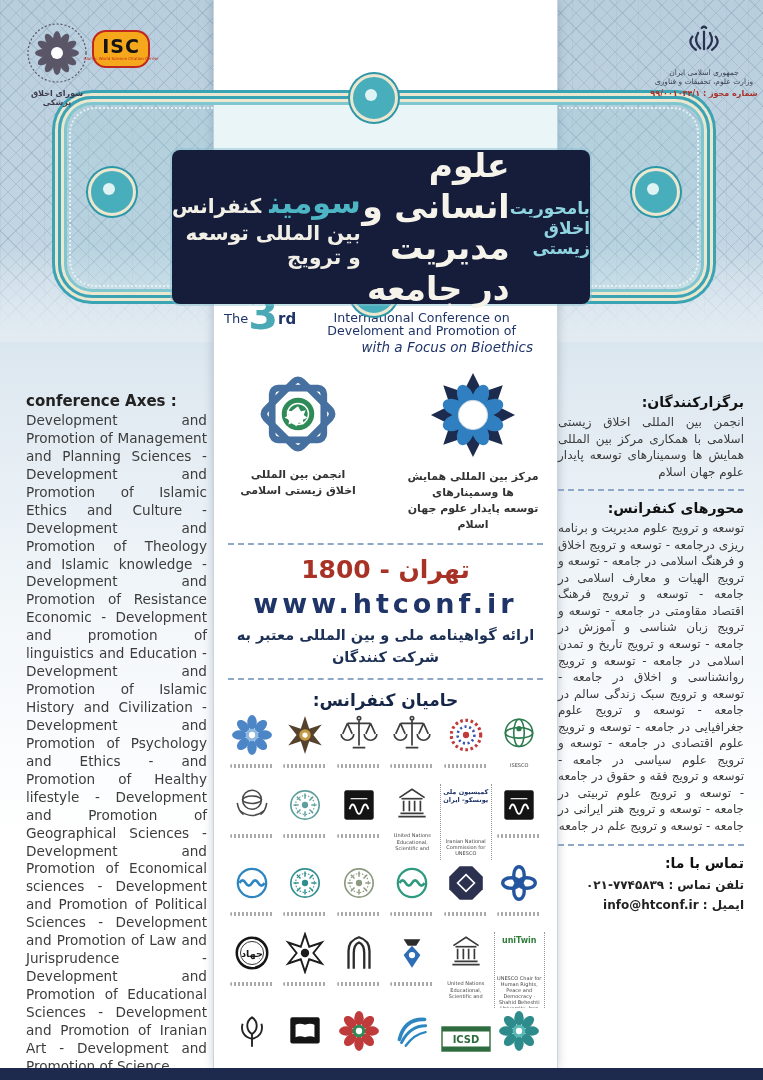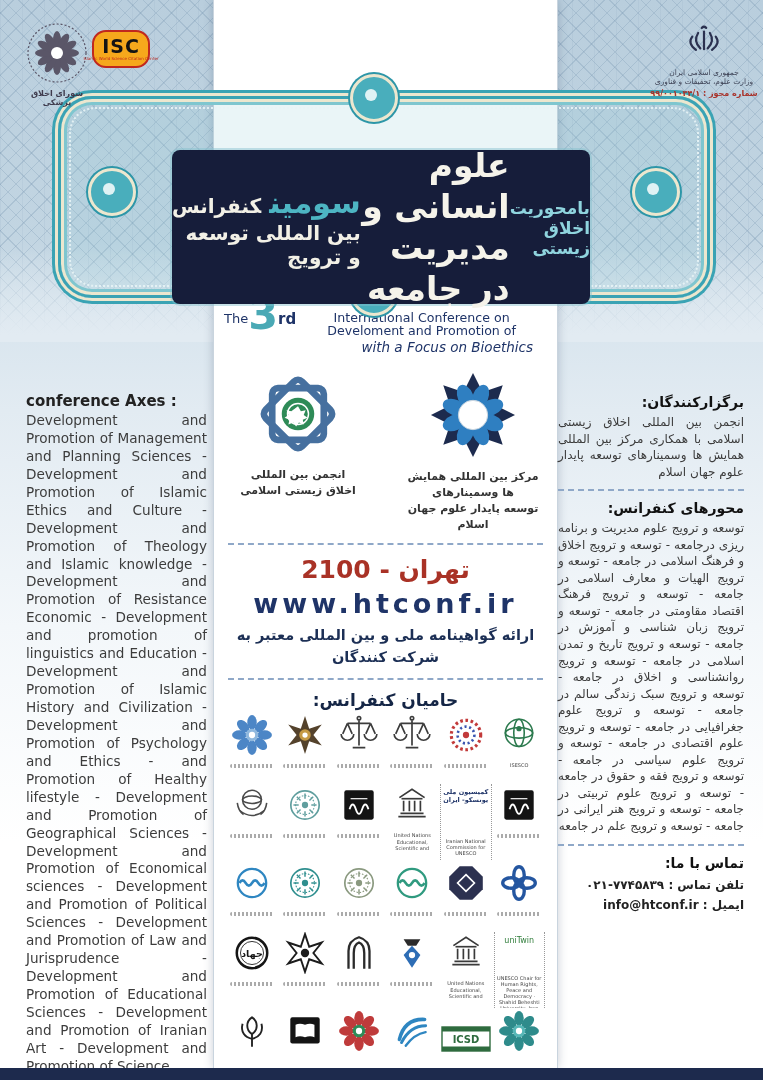--- a/index.html
+++ b/index.html
@@ -85,21 +85,21 @@
   
   .grid{display:grid;grid-template-columns:repeat(6,1fr);gap:2px 2px;padding:0 2px;}
   .cell{height:68px;display:flex;flex-direction:column;align-items:center;justify-content:flex-start;overflow:hidden;}
   .cell svg{flex:0 0 auto;}
   .squig{height:4px;width:44px;margin-top:4px;border-radius:2px;opacity:.65;
     background:repeating-linear-gradient(90deg,#7d7d7d 0 2px,transparent 2px 4px);}
   .tinycap{font-size:5px;color:#444;line-height:1.25;margin-top:2px;text-align:center;}
   .cell-text{border-left:1px dotted #999;border-right:1px dotted #999;padding:4px 2px;justify-content:space-between;gap:28px;}
   .cell-text .fa{font-size:6.5px;font-weight:bold;color:#1f3468;direction:rtl;}
   .cell-text .en{font-size:5px;color:#444;margin-top:2px;}
-  .unitwin-name{font-size:8px;font-weight:normal;color:#2f7d3a;}
+  .unitwin-name{font-size:8px;font-weight:bold;color:#2f7d3a;}
   .icsd-wrap{margin-top:8px;}
   
   .left-col{position:absolute;left:26px;top:392px;width:181px;color:#3c3c3c;}
   .left-col .h{font-size:15px;font-weight:bold;color:#222;margin-bottom:2px;}
   .left-col .b{font-size:13.6px;line-height:1.32;text-align:justify;}
   .right-col{position:absolute;left:558px;top:392px;width:186px;color:#3c3c3c;direction:rtl;}
   .right-col .h{font-size:14px;font-weight:bold;color:#111;margin:2px 0 4px 0;}
   .right-col .b{font-size:12px;line-height:1.38;text-align:justify;}
   .right-col .dash{margin:9px 0;}
   .contact .line{font-size:12px;font-weight:bold;color:#222;line-height:1.7;}
@@ -174,21 +174,21 @@
           </span>
           <div class="cap">
             <div>مرکز بین المللی همایش ها وسمینارهای</div>
             <div>توسعه پایدار علوم جهان اسلام</div>
           </div>
         </div>
       </div>
 
       <hr class="dash">
 
-      <div class="tehran">تهران - 2100</div>
+      <div class="tehran">تهران - 1800</div>
       <div class="site">www.htconf.ir</div>
       <div class="cert">
         <div>ارائه گواهینامه ملی و بین المللی معتبر به</div>
         <div>شرکت کنندگان</div>
       </div>
 
       <hr class="dash">
 
       <div class="sponsors-h">حامیان کنفرانس:</div>
 

